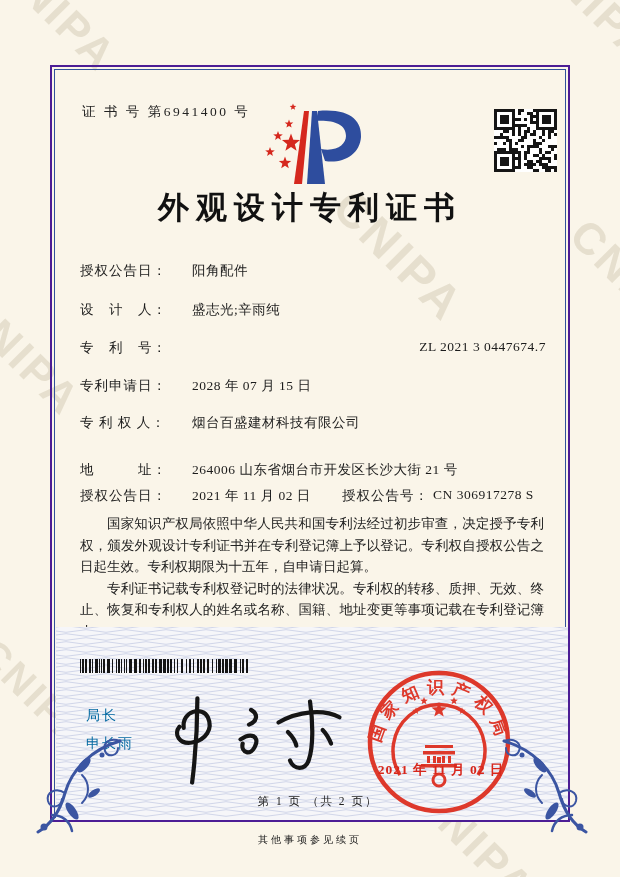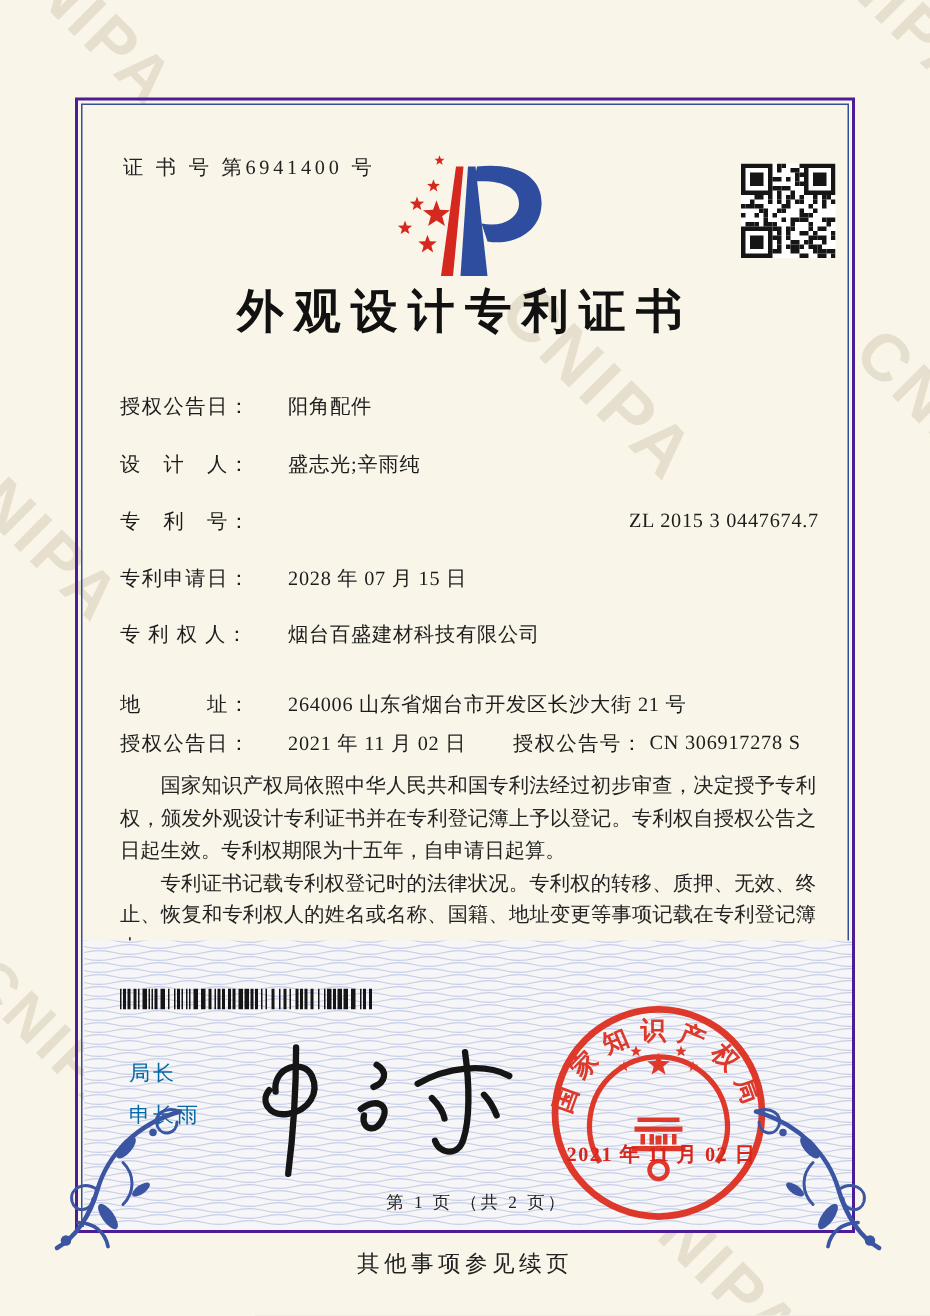--- a/index.html
+++ b/index.html
@@ -51,21 +51,21 @@
                font-size:13.5px; font-weight:bold; color:#d8261b; letter-spacing:1px; z-index:4; }
 
   .page-info { position:absolute; left:16px; right:0; top:727px; text-align:center;
                font-size:11.5px; letter-spacing:2px; color:#222; z-index:2; }
 
   .ornament { position:absolute; width:100px; height:100px; z-index:3; }
   .ornament.left { left:-20px; top:668px; }
   .ornament.right { left:440px; top:668px; transform:scaleX(-1); }
 
   .continuation { position:absolute; left:0; right:0; top:833px; text-align:center;
-                  font-size:15px; letter-spacing:3px; color:#222; z-index:2; }
+                  font-size:10px; letter-spacing:3px; color:#222; z-index:2; }
 </style>
 </head>
 <body>
 
 <div class="page">
 
   <span class="wm" style="left:-18px; top:-14px; font-size:44px;">CNIPA</span>
   <span class="wm" style="left:520px; top:-22px; font-size:44px;">CNIPA</span>
   <span class="wm" style="left:-54px; top:330px; font-size:44px;">CNIPA</span>
   <span class="wm" style="left:318px; top:228px; font-size:48px;">CNIPA</span>
@@ -292,21 +292,21 @@
     <div class="field-row" style="top:195px;">
       <span class="field-label">授权公告日：</span>
       <span class="field-value">阳角配件</span>
     </div>
     <div class="field-row" style="top:234px;">
       <span class="field-label">设　计　人：</span>
       <span class="field-value">盛志光;辛雨纯</span>
     </div>
     <div class="field-row" style="top:272px;justify-content:space-between;">
       <span class="field-label">专　利　号：</span>
-      <span class="field-value">ZL 2015 3 0447674.7</span>
+      <span class="field-value">ZL 2021 3 0447674.7</span>
     </div>
     <div class="field-row" style="top:310px;">
       <span class="field-label">专利申请日：</span>
       <span class="field-value">2028 年 07 月 15 日</span>
     </div>
     <div class="field-row" style="top:347px;">
       <span class="field-label">专 利 权 人：</span>
       <span class="field-value">烟台百盛建材科技有限公司</span>
     </div>
     <div class="field-row" style="top:383px;margin-top:11px;">

